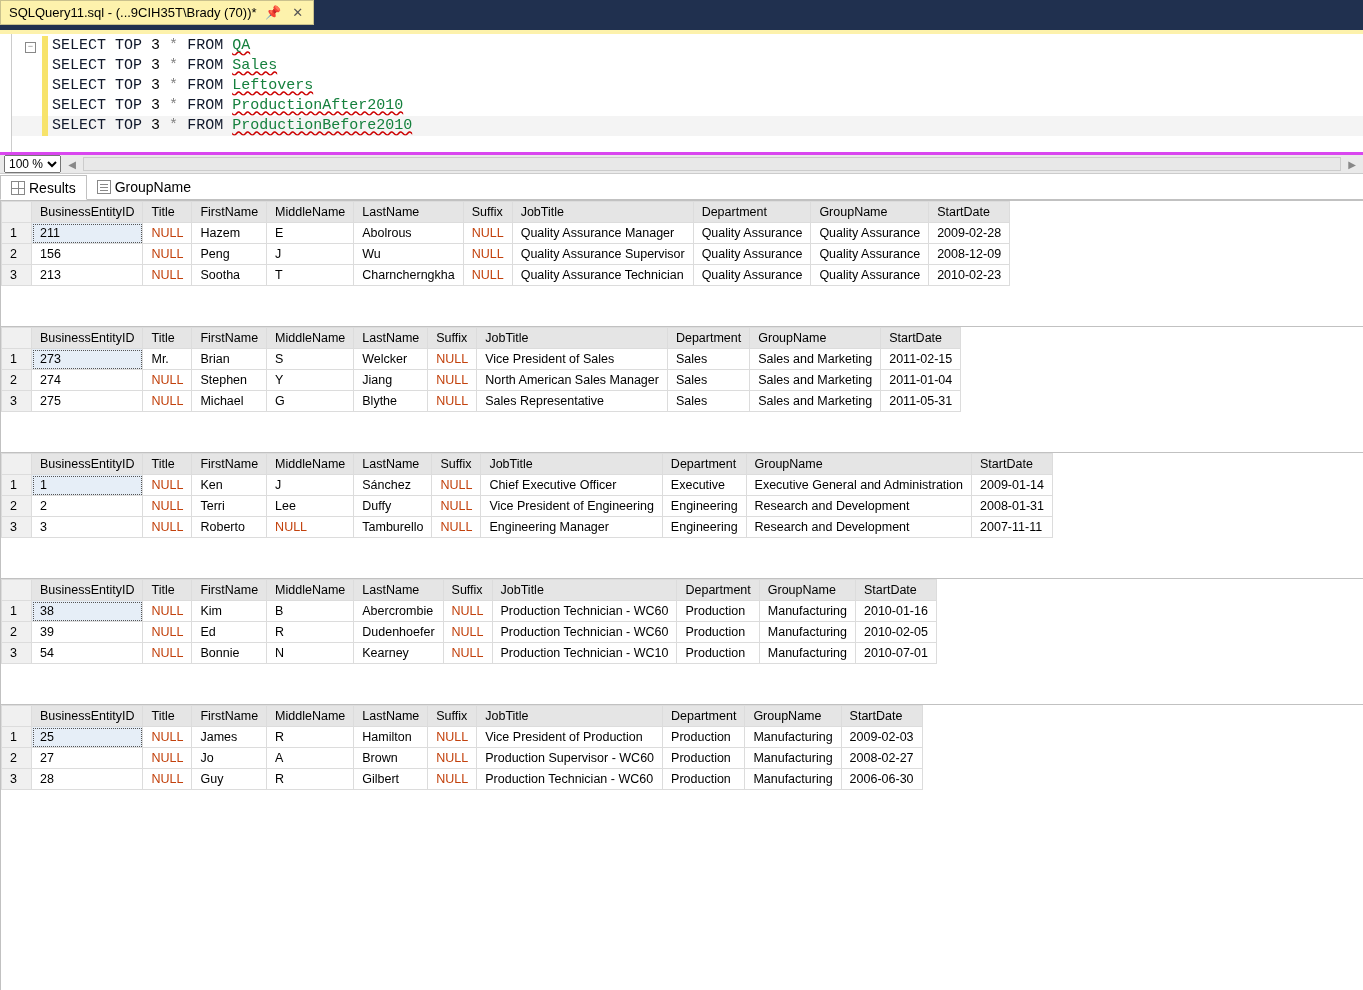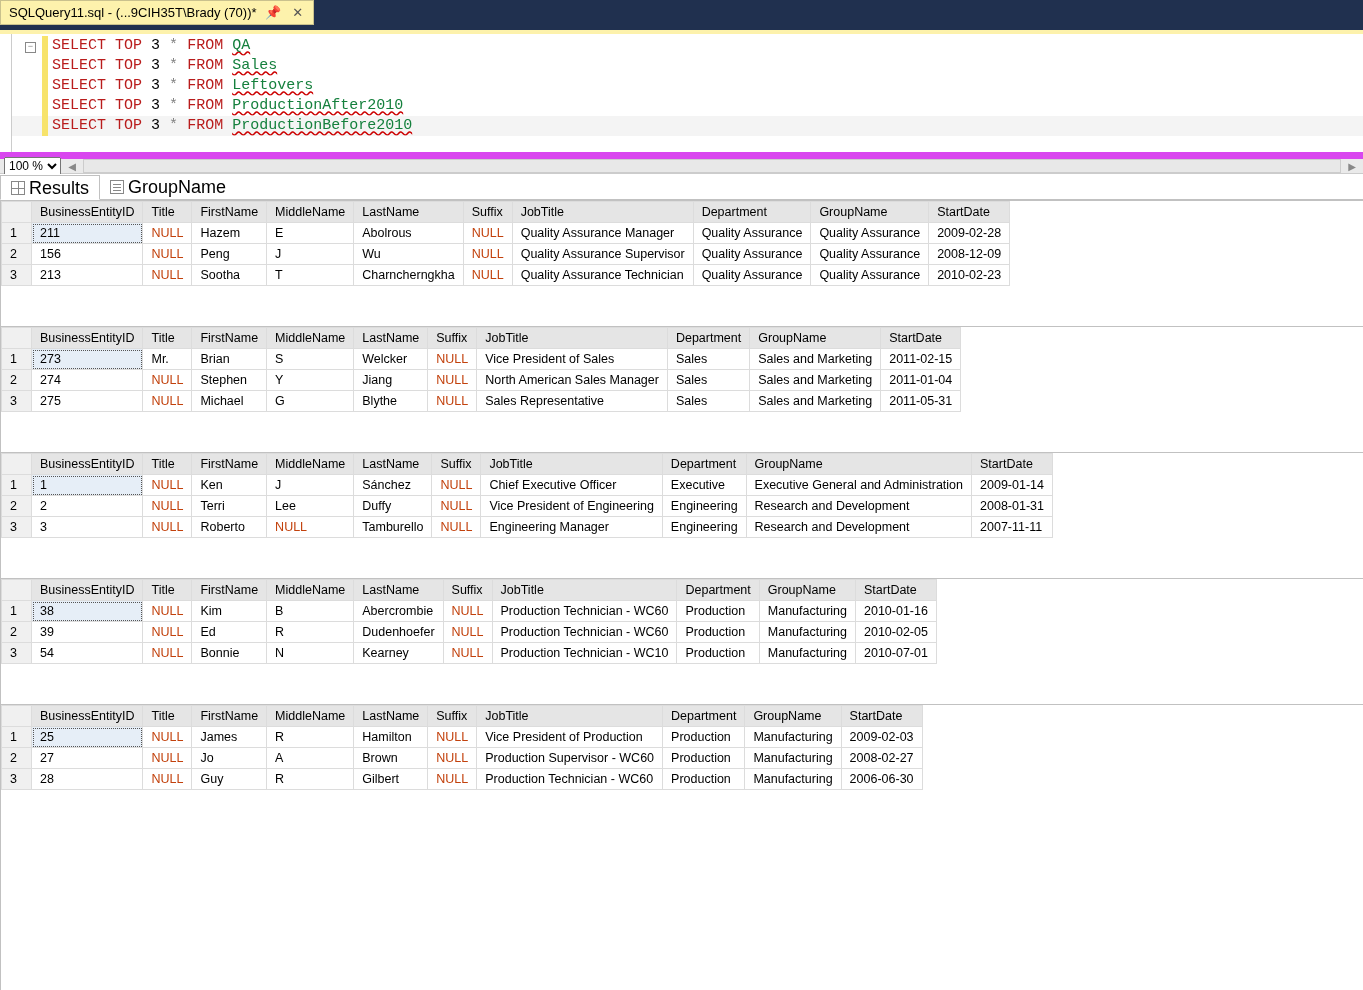--- a/index.html
+++ b/index.html
@@ -10,36 +10,36 @@
   .tab .pin, .tab .close { width: 14px; height: 14px; display: inline-flex; align-items: center; justify-content: center; color: #555; cursor: pointer; }
   .yellowbar { height: 4px; background: #fdf2ac; }
   .editor-wrap { display: flex; }
   .left-gutter { width: 12px; border-right: 1px solid #ccc; }
   .code-area { flex: 1; background: #fff; padding: 2px 0 16px 0; position: relative; }
   .code-line { display: flex; align-items: flex-start; line-height: 20px; font-family: Consolas, "Courier New", monospace; font-size: 15px; }
   .line-marker-col { width: 30px; text-align: right; padding-right: 4px; color: #888; font-size: 11px; }
   .yellow-margin { width: 6px; background: #f7e36b; align-self: stretch; }
   .pre-gap { width: 4px; }
   .code-text { white-space: pre; }
-  .kw { color: #b91c1c; }
+  .kw { color: #0f172a; }
   .op { color: #808080; }
   .num { color: #000; }
   .ident { color: #15803d; }
   .cur-line { background: #f4f4f4; }
   .squiggly { text-decoration: underline wavy #cc0000; text-decoration-skip-ink: none; }
   .collapse-box { display:inline-block; width:11px; height:11px; border:1px solid #888; color:#888; font-size:9px; line-height:9px; text-align:center; margin-right:2px; }
 
-  .zoom-row { display: flex; align-items: center; border-top: 7px solid #d946ef; border-bottom: 1px solid #ccc; background: #eaeaea; height: 22px; padding: 0 4px; gap: 4px; font-size: 12px; }
+  .zoom-row { display: flex; align-items: center; border-top: 3px solid #d946ef; border-bottom: 1px solid #ccc; background: #eaeaea; height: 22px; padding: 0 4px; gap: 4px; font-size: 12px; }
   .zoom-row select { font-size: 12px; }
   .scroll-track { flex: 1; height: 14px; background: #e8e8e8; border: 1px solid #ccc; position: relative; }
   .scroll-thumb { position:absolute; left:0; top:0; bottom:0; width:0; background:#c2c2c2; }
   .scroll-arrow { width:14px; height:14px; color:#888; font-size:10px; display:flex; align-items:center; justify-content:center; }
 
   .tabstrip { display: flex; border-bottom: 1px solid #c1c1c1; background: #fff; height: 26px; }
-  .result-tab { display: flex; align-items: center; gap: 4px; padding: 4px 10px 3px 10px; cursor: pointer; font-size: 18px; }
+  .result-tab { display: flex; align-items: center; gap: 4px; padding: 4px 10px 3px 10px; cursor: pointer; font-size: 14px; }
   .result-tab.active { border: 1px solid #c1c1c1; border-bottom: 1px solid #fff; background: #fff; position: relative; top: 1px; }
   .result-tab .ico { width: 14px; height: 14px; display:inline-block; }
   .ico-grid { background:
     linear-gradient(#888,#888) 0 0/100% 1px no-repeat,
     linear-gradient(#888,#888) 0 50%/100% 1px no-repeat,
     linear-gradient(#888,#888) 0 100%/100% 1px no-repeat,
     linear-gradient(#888,#888) 0 0/1px 100% no-repeat,
     linear-gradient(#888,#888) 50% 0/1px 100% no-repeat,
     linear-gradient(#888,#888) 100% 0/1px 100% no-repeat; }
   .ico-msg { border:1px solid #888; position:relative; }

